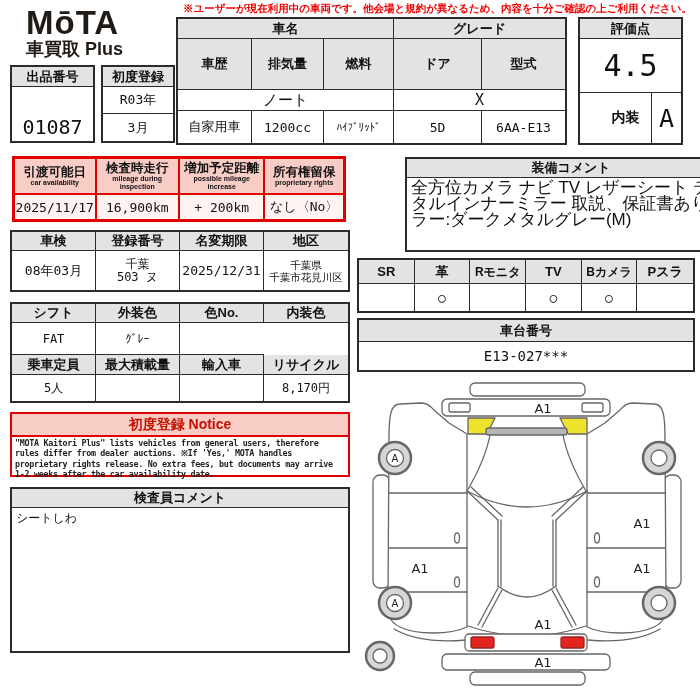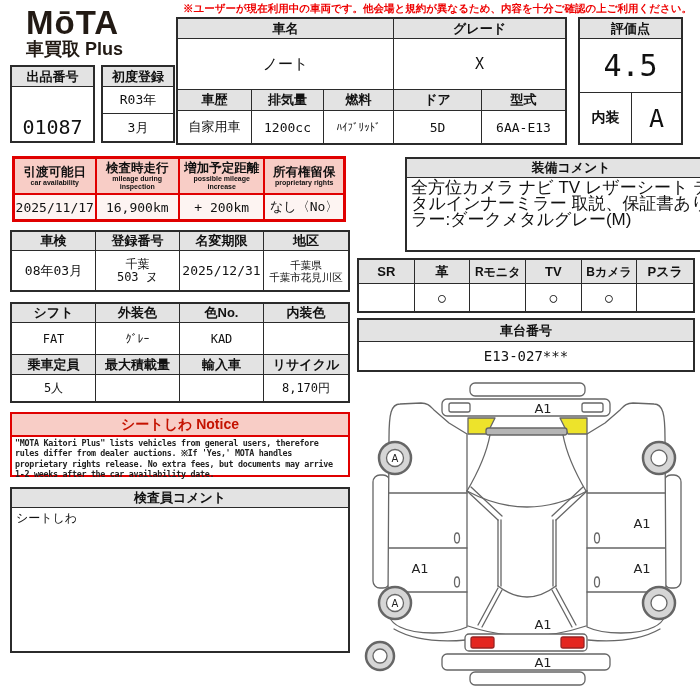--- a/index.html
+++ b/index.html
@@ -57,44 +57,44 @@
     <div class="c h bB">初度登録</div>
     <div class="c v" style="border-bottom:1px solid #2b2b2b;">R03年</div>
     <div class="c v">3月</div>
   </div>
 
   <div class="tbl" style="left:176px;top:17px;width:391px;height:128px;grid-template-rows:20px 51px 21px 1fr;">
     <div class="row" style="grid-template-columns:216px 1fr;">
       <div class="c h bR bB">車名</div>
       <div class="c h bB">グレード</div>
     </div>
-    <div class="row" style="grid-template-columns:216px 1fr;">
-      <div class="c v bR bB" style="font-size:15px;">ノート</div>
-      <div class="c v bB" style="font-size:15px;">X</div>
-    </div>
     <div class="row" style="grid-template-columns:74px 72px 70px 88px 1fr;">
       <div class="c h bR bB">車歴</div>
       <div class="c h bR bB">排気量</div>
       <div class="c h bR bB">燃料</div>
       <div class="c h bR bB">ドア</div>
       <div class="c h bB">型式</div>
     </div>
+    <div class="row" style="grid-template-columns:216px 1fr;">
+      <div class="c v bR bB" style="font-size:15px;">ノート</div>
+      <div class="c v bB" style="font-size:15px;">X</div>
+    </div>
     <div class="row" style="grid-template-columns:74px 72px 70px 88px 1fr;">
       <div class="c v bR">自家用車</div>
       <div class="c v bR">1200cc</div>
       <div class="c v bR" style="font-size:11px;">ﾊｲﾌﾞﾘｯﾄﾞ</div>
       <div class="c v bR">5D</div>
       <div class="c v">6AA-E13</div>
     </div>
   </div>
 
   <div class="tbl" style="left:578px;top:17px;width:105px;height:128px;grid-template-rows:20px 54px 1fr;">
     <div class="c h bB">評価点</div>
     <div class="c v bB" style="font-size:30px;">4.5</div>
-    <div class="row" style="grid-template-columns:52px 1fr;">
+    <div class="row" style="grid-template-columns:52px 1fr;padding-left:20px;">
       <div class="c bR" style="font-weight:bold;font-size:14px;">内装</div>
       <div class="c v" style="font-size:25px;">A</div>
     </div>
   </div>
 
   <div class="tblR" style="left:12px;top:156px;width:334px;height:66px;grid-template-rows:36px 1fr;">
     <div class="row" style="grid-template-columns:83fr 85fr 87fr 79fr;">
       <div class="c hR bRr bBr">
         <div class="lab">引渡可能日</div>
         <div class="sub">car availability</div>
@@ -140,39 +140,38 @@
   <div class="tbl" style="left:10px;top:302px;width:340px;height:101px;grid-template-rows:19px 32px 20px 1fr;">
     <div class="row" style="grid-template-columns:1fr 1fr 1fr 1fr;">
       <div class="c h bR bB">シフト</div>
       <div class="c h bR bB">外装色</div>
       <div class="c h bR bB">色No.</div>
       <div class="c h bB">内装色</div>
     </div>
     <div class="row" style="grid-template-columns:1fr 1fr 1fr 1fr;">
       <div class="c v bR bB" style="font-size:12px;">FAT</div>
       <div class="c v bR bB" style="font-size:12px;">ｸﾞﾚｰ</div>
-      <div class="c v bR bB" style="font-size:12px;">KAD</div>
       <div class="c v bB"></div>
     </div>
     <div class="row" style="grid-template-columns:1fr 1fr 1fr 1fr;">
       <div class="c h bR bB">乗車定員</div>
       <div class="c h bR bB">最大積載量</div>
       <div class="c h bR bB">輸入車</div>
       <div class="c h bB">リサイクル</div>
     </div>
     <div class="row" style="grid-template-columns:1fr 1fr 1fr 1fr;">
       <div class="c v bR" style="font-size:12px;">5人</div>
       <div class="c v bR"></div>
       <div class="c v bR"></div>
       <div class="c v" style="font-size:12px;">8,170円</div>
     </div>
   </div>
 
   <div class="noticeBox" style="left:10px;top:412px;width:340px;height:65px;">
-    <div class="noticeHdr">シートしわ Notice</div>
+    <div class="noticeHdr">初度登録 Notice</div>
     <div class="noticeBody">"MOTA Kaitori Plus" lists vehicles from general users, therefore rules differ from dealer auctions. ※If 'Yes,' MOTA handles proprietary rights release. No extra fees, but documents may arrive 1-2 weeks after the car availability date.</div>
   </div>
 
   <div class="tbl" style="left:10px;top:487px;width:340px;height:166px;grid-template-rows:19px 1fr;">
     <div class="c h bB">検査員コメント</div>
     <div class="c cmtBody">シートしわ</div>
   </div>
 
   <div class="tbl" style="left:357px;top:157px;width:332px;height:95px;grid-template-rows:19px 1fr;margin-left:48px;">
     <div class="c h bB">装備コメント</div>

